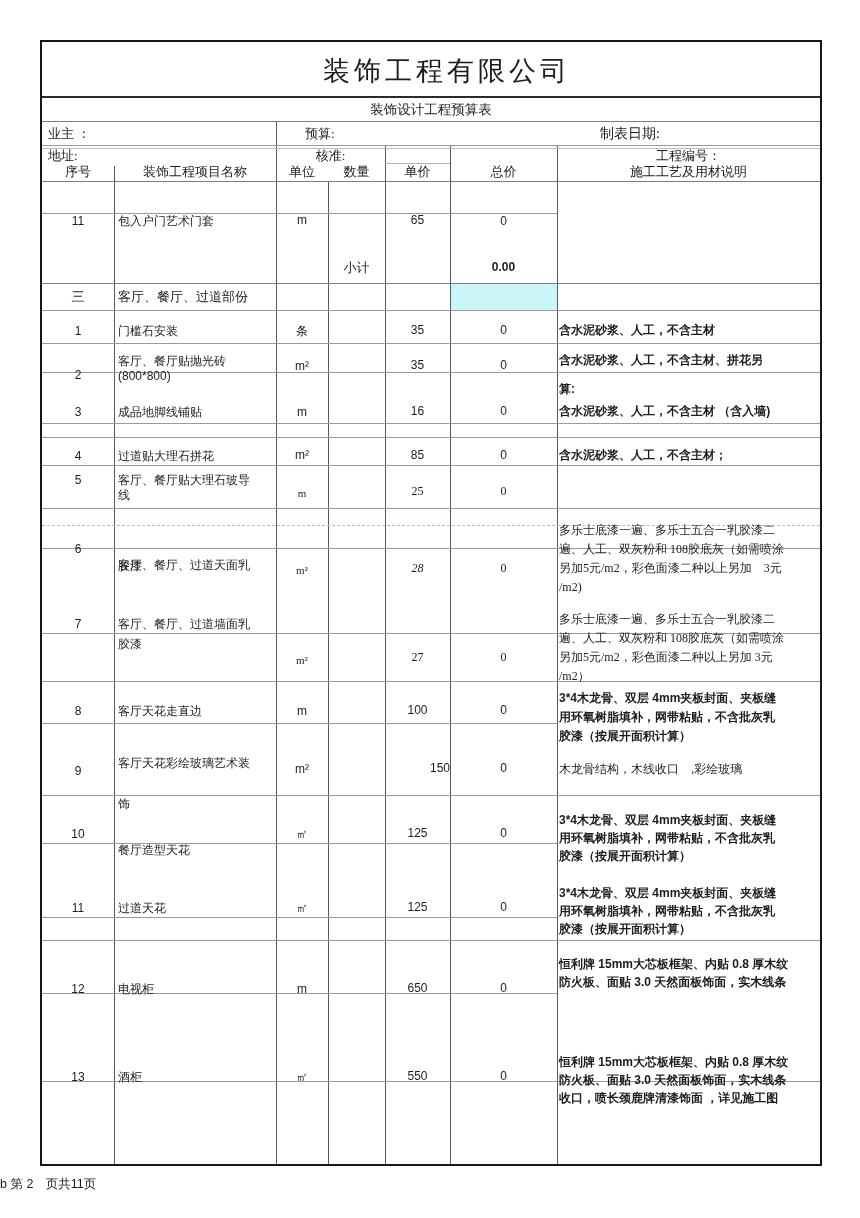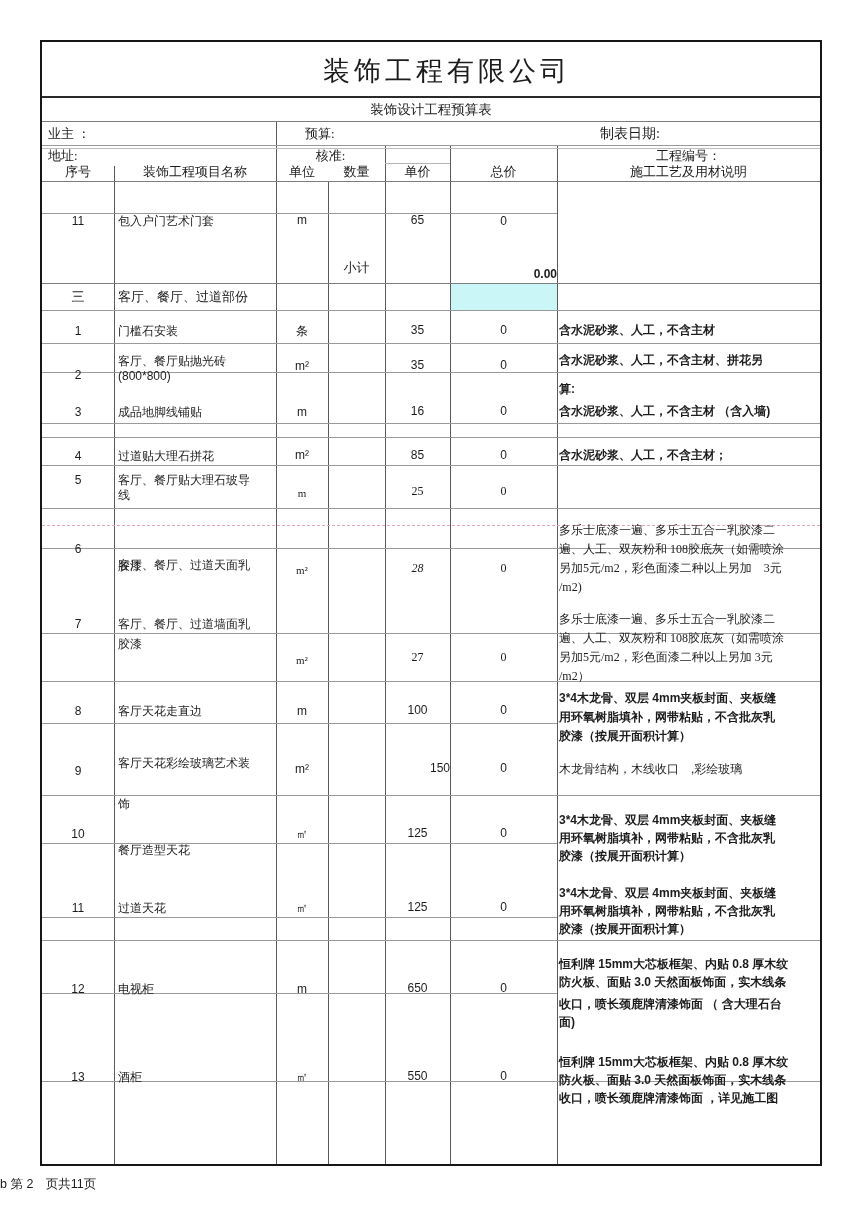--- a/index.html
+++ b/index.html
@@ -88,21 +88,21 @@
     <div class="t serif c" style="left:408px;top:122px;width:107px;font-size:13px;">总价</div>
     <div class="t serif c" style="left:515px;top:122px;width:263px;font-size:13px;">施工工艺及用材说明</div>
 
     <div class="t c" style="left:0;top:172px;width:72px;">11</div>
     <div class="t" style="left:76px;top:172px;width:156px;">包入户门艺术门套</div>
     <div class="t c" style="left:234px;top:171px;width:52px;">m</div>
     <div class="t c" style="left:343px;top:171px;width:65px;">65</div>
     <div class="t c" style="left:408px;top:172px;width:107px;">0</div>
 
     <div class="t serif c" style="left:286px;top:218px;width:57px;font-size:13px;">小计</div>
-    <div class="t b c" style="left:408px;top:225px;width:107px;text-align:right;">0.00</div>
+    <div class="t b c" style="left:408px;top:218px;width:107px;">0.00</div>
 
     <div class="t serif c" style="left:0;top:247px;width:72px;font-size:13px;">三</div>
     <div class="t serif" style="left:76px;top:247px;width:200px;font-size:13px;">客厅、餐厅、过道部份</div>
 
     <div class="t c" style="left:0;top:282px;width:72px;">1</div>
     <div class="t" style="left:76px;top:282px;width:156px;">门槛石安装</div>
     <div class="t c" style="left:234px;top:282px;width:52px;">条</div>
     <div class="t c" style="left:343px;top:281px;width:65px;">35</div>
     <div class="t c" style="left:408px;top:281px;width:107px;">0</div>
     <div class="t b" style="left:517px;top:281px;width:260px;">含水泥砂浆、人工，不含主材</div>
@@ -194,22 +194,20 @@
 用环氧树脂填补，网带粘贴，不含批灰乳
 胶漆（按展开面积计算）</div>
 
     <div class="t c" style="left:0;top:940px;width:72px;">12</div>
     <div class="t" style="left:76px;top:940px;width:156px;">电视柜</div>
     <div class="t c" style="left:234px;top:940px;width:52px;">m</div>
     <div class="t c" style="left:343px;top:939px;width:65px;">650</div>
     <div class="t c" style="left:408px;top:939px;width:107px;">0</div>
     <div class="t b lh18" style="left:517px;top:913px;width:260px;">恒利牌 15mm大芯板框架、内贴 0.8 厚木纹
 防火板、面贴 3.0 天然面板饰面，实木线条</div>
-    <div class="t b lh18" style="left:517px;top:953px;width:260px;">收口，喷长颈鹿牌清漆饰面 （ 含大理石台
-面)</div>
 
     <div class="t c" style="left:0;top:1028px;width:72px;">13</div>
     <div class="t" style="left:76px;top:1028px;width:156px;">酒柜</div>
     <div class="t serif c" style="left:234px;top:1028px;width:52px;">㎡</div>
     <div class="t c" style="left:343px;top:1027px;width:65px;">550</div>
     <div class="t c" style="left:408px;top:1027px;width:107px;">0</div>
     <div class="t b lh18" style="left:517px;top:1011px;width:260px;">恒利牌 15mm大芯板框架、内贴 0.8 厚木纹
 防火板、面贴 3.0 天然面板饰面，实木线条
 收口，喷长颈鹿牌清漆饰面 ，详见施工图</div>
 

